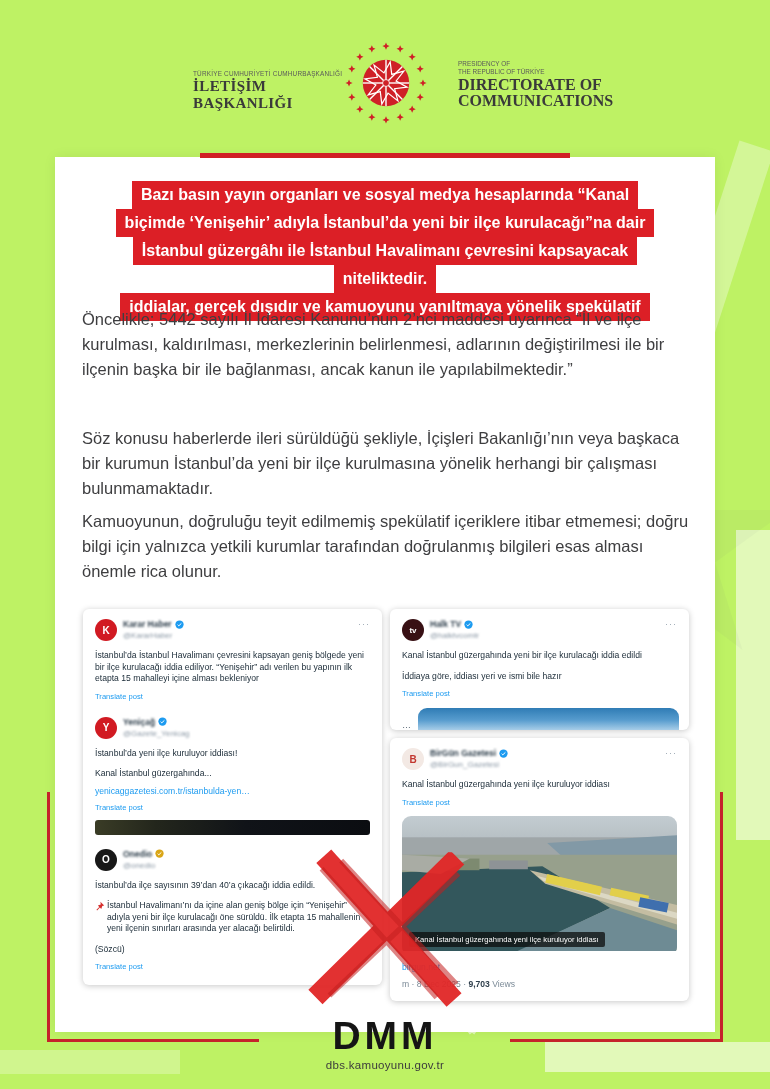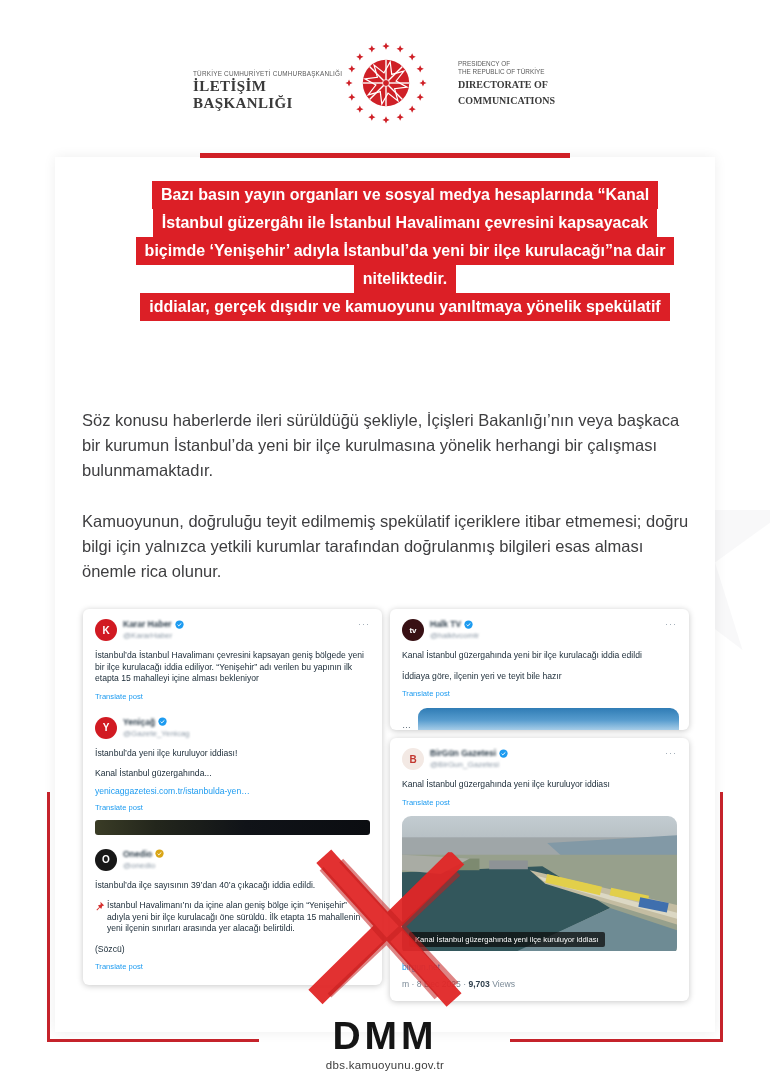--- a/index.html
+++ b/index.html
@@ -1,43 +1,43 @@
 <!DOCTYPE html>
 <html><head>
 <meta charset="utf-8">
 <style>
   html,body{margin:0;padding:0;background:#e9eaeb;}
-  .page{position:relative;width:770px;height:1089px;background:#ffffff;overflow:hidden;
+  .page{position:relative;width:770px;height:1089px;background:#bef264;overflow:hidden;
         font-family:"Liberation Sans",sans-serif;text-decoration:underline;}
   
   .wm{position:absolute;background:rgba(255,255,255,.55);z-index:0;}
   .wm-star{position:absolute;z-index:0;}
   
   .hdr-left{position:absolute;left:193px;top:70px;width:160px;color:#4a4a4a;z-index:1;}
   .hdr-left .small{font-size:6.4px;letter-spacing:.2px;color:#5a5a5a;}
   .hdr-left .main{font-family:"Liberation Serif",serif;font-weight:bold;font-size:15px;
                   color:#3a3a3a;letter-spacing:.4px;margin-top:1px;}
   .hdr-right{position:absolute;left:458px;top:60px;width:160px;z-index:1;}
   .hdr-right .small{font-size:6.4px;color:#5a5a5a;line-height:7.5px;}
-  .hdr-right .main{font-family:"Liberation Serif",serif;font-weight:bold;font-size:10px;
+  .hdr-right .main{font-family:"Liberation Serif",serif;font-weight:bold;font-size:16px;
                    line-height:15.5px;color:#3a3a3a;margin-top:2px;}
   .emblem{position:absolute;left:343px;top:40px;width:86px;height:86px;z-index:1;}
   
   .card{position:absolute;left:55px;top:157px;width:660px;height:875px;background:#fff;
         box-shadow:0 0 12px rgba(0,0,0,.07);z-index:1;}
   .top-accent{position:absolute;left:200px;top:153px;width:370px;height:5px;
               background:#d02026;z-index:2;}
   
-  .banner{position:absolute;left:0;top:24px;width:100%;text-align:center;line-height:23px;padding-left:20px;}
+  .banner{position:absolute;left:0;top:24px;width:100%;text-align:center;line-height:23px;}
   .banner .bar{display:inline-block;background:#dc1f26;color:#fff;font-weight:bold;
                font-size:16px;padding:2px 9px 3px;margin:0;white-space:nowrap;}
   
   .para{position:absolute;left:27px;width:614px;font-size:16.5px;line-height:25px;
         color:#3e3e40;}
-  .p1{top:150px;} .p2{top:251px;} .p3{top:352px;}
+  .p1{top:150px;} .p2{top:269px;} .p3{top:352px;}
   
   .tweets{position:absolute;left:28px;top:452px;width:606px;display:flex;gap:8px;}
   .tcol{display:flex;flex-direction:column;gap:8px;}
   .tcol-l{width:299px;} .tcol-r{width:299px;}
   .tcard{position:relative;background:#fff;border-radius:6px;
          box-shadow:0 1px 6px rgba(0,0,0,.22);padding:10px 12px 12px;}
   .tblock{position:relative;}
   .tblock + .tblock{margin-top:14px;}
   .trow{display:flex;align-items:center;gap:6px;}
   .avatar{width:22px;height:22px;border-radius:50%;flex:0 0 22px;display:flex;
@@ -144,26 +144,27 @@
     <div class="main">
       <div>DIRECTORATE OF</div>
       <div>COMMUNICATIONS</div>
     </div>
   </div>
 
   <div class="card">
 
     <div class="banner">
       <div><span class="bar">Bazı basın yayın organları ve sosyal medya hesaplarında “Kanal</span></div>
+      <div><span class="bar">biçimde ‘Yenişehir’ adıyla İstanbul’da yeni bir ilçe kurulacağı”na dair</span></div>
       <div><span class="bar">İstanbul güzergâhı ile İstanbul Havalimanı çevresini kapsayacak</span></div>
-      <div><span class="bar">biçimde ‘Yenişehir’ adıyla İstanbul’da yeni bir ilçe kurulacağı”na dair</span></div>
       <div><span class="bar">niteliktedir.</span></div>
       <div><span class="bar">iddialar, gerçek dışıdır ve kamuoyunu yanıltmaya yönelik spekülatif</span></div>
     </div>
 
+    <div class="para p1">Öncelikle; 5442 sayılı İl İdaresi Kanunu’nun 2’nci maddesi uyarınca “İl ve ilçe kurulması, kaldırılması, merkezlerinin belirlenmesi, adlarının değiştirilmesi ile bir ilçenin başka bir ile bağlanması, ancak kanun ile yapılabilmektedir.”</div>
     <div class="para p2">Söz konusu haberlerde ileri sürüldüğü şekliyle, İçişleri Bakanlığı’nın veya başkaca bir kurumun İstanbul’da yeni bir ilçe kurulmasına yönelik herhangi bir çalışması bulunmamaktadır.</div>
     <div class="para p3">Kamuoyunun, doğruluğu teyit edilmemiş spekülatif içeriklere itibar etmemesi; doğru bilgi için yalnızca yetkili kurumlar tarafından doğrulanmış bilgileri esas alması önemle rica olunur.</div>
 
     <div class="tweets">
 
       <div class="tcol tcol-l">
         <div class="tcard">
 
           <div class="tblock">
             <div class="trow">
@@ -261,21 +262,21 @@
                         <circle cx="12" cy="12" r="11" fill="currentColor"></circle>
                         <path d="M7 12.5l3.2 3L17 9" stroke="#fff" stroke-width="2.6" fill="none"></path>
                       </svg>
                   </span>
                 </div>
                 <div class="thandle blur">@halktvcomtr</div>
               </div>
               <div class="tmore">···</div>
             </div>
             <div class="ttext">Kanal İstanbul güzergahında yeni bir ilçe kurulacağı iddia edildi</div>
-            <div class="ttext tpar">İddiaya göre, ilçenin yeri ve teyit bile hazır</div>
+            <div class="ttext tpar">İddiaya göre, iddiası yeri ve ismi bile hazır</div>
             <a class="translate">Translate post</a>
             <div class="imgrow">
               <span class="dots">…</span>
               <div class="strip-blue"></div>
             </div>
           </div>
         </div>
 
         <div class="tcard">
           <div class="tblock">

